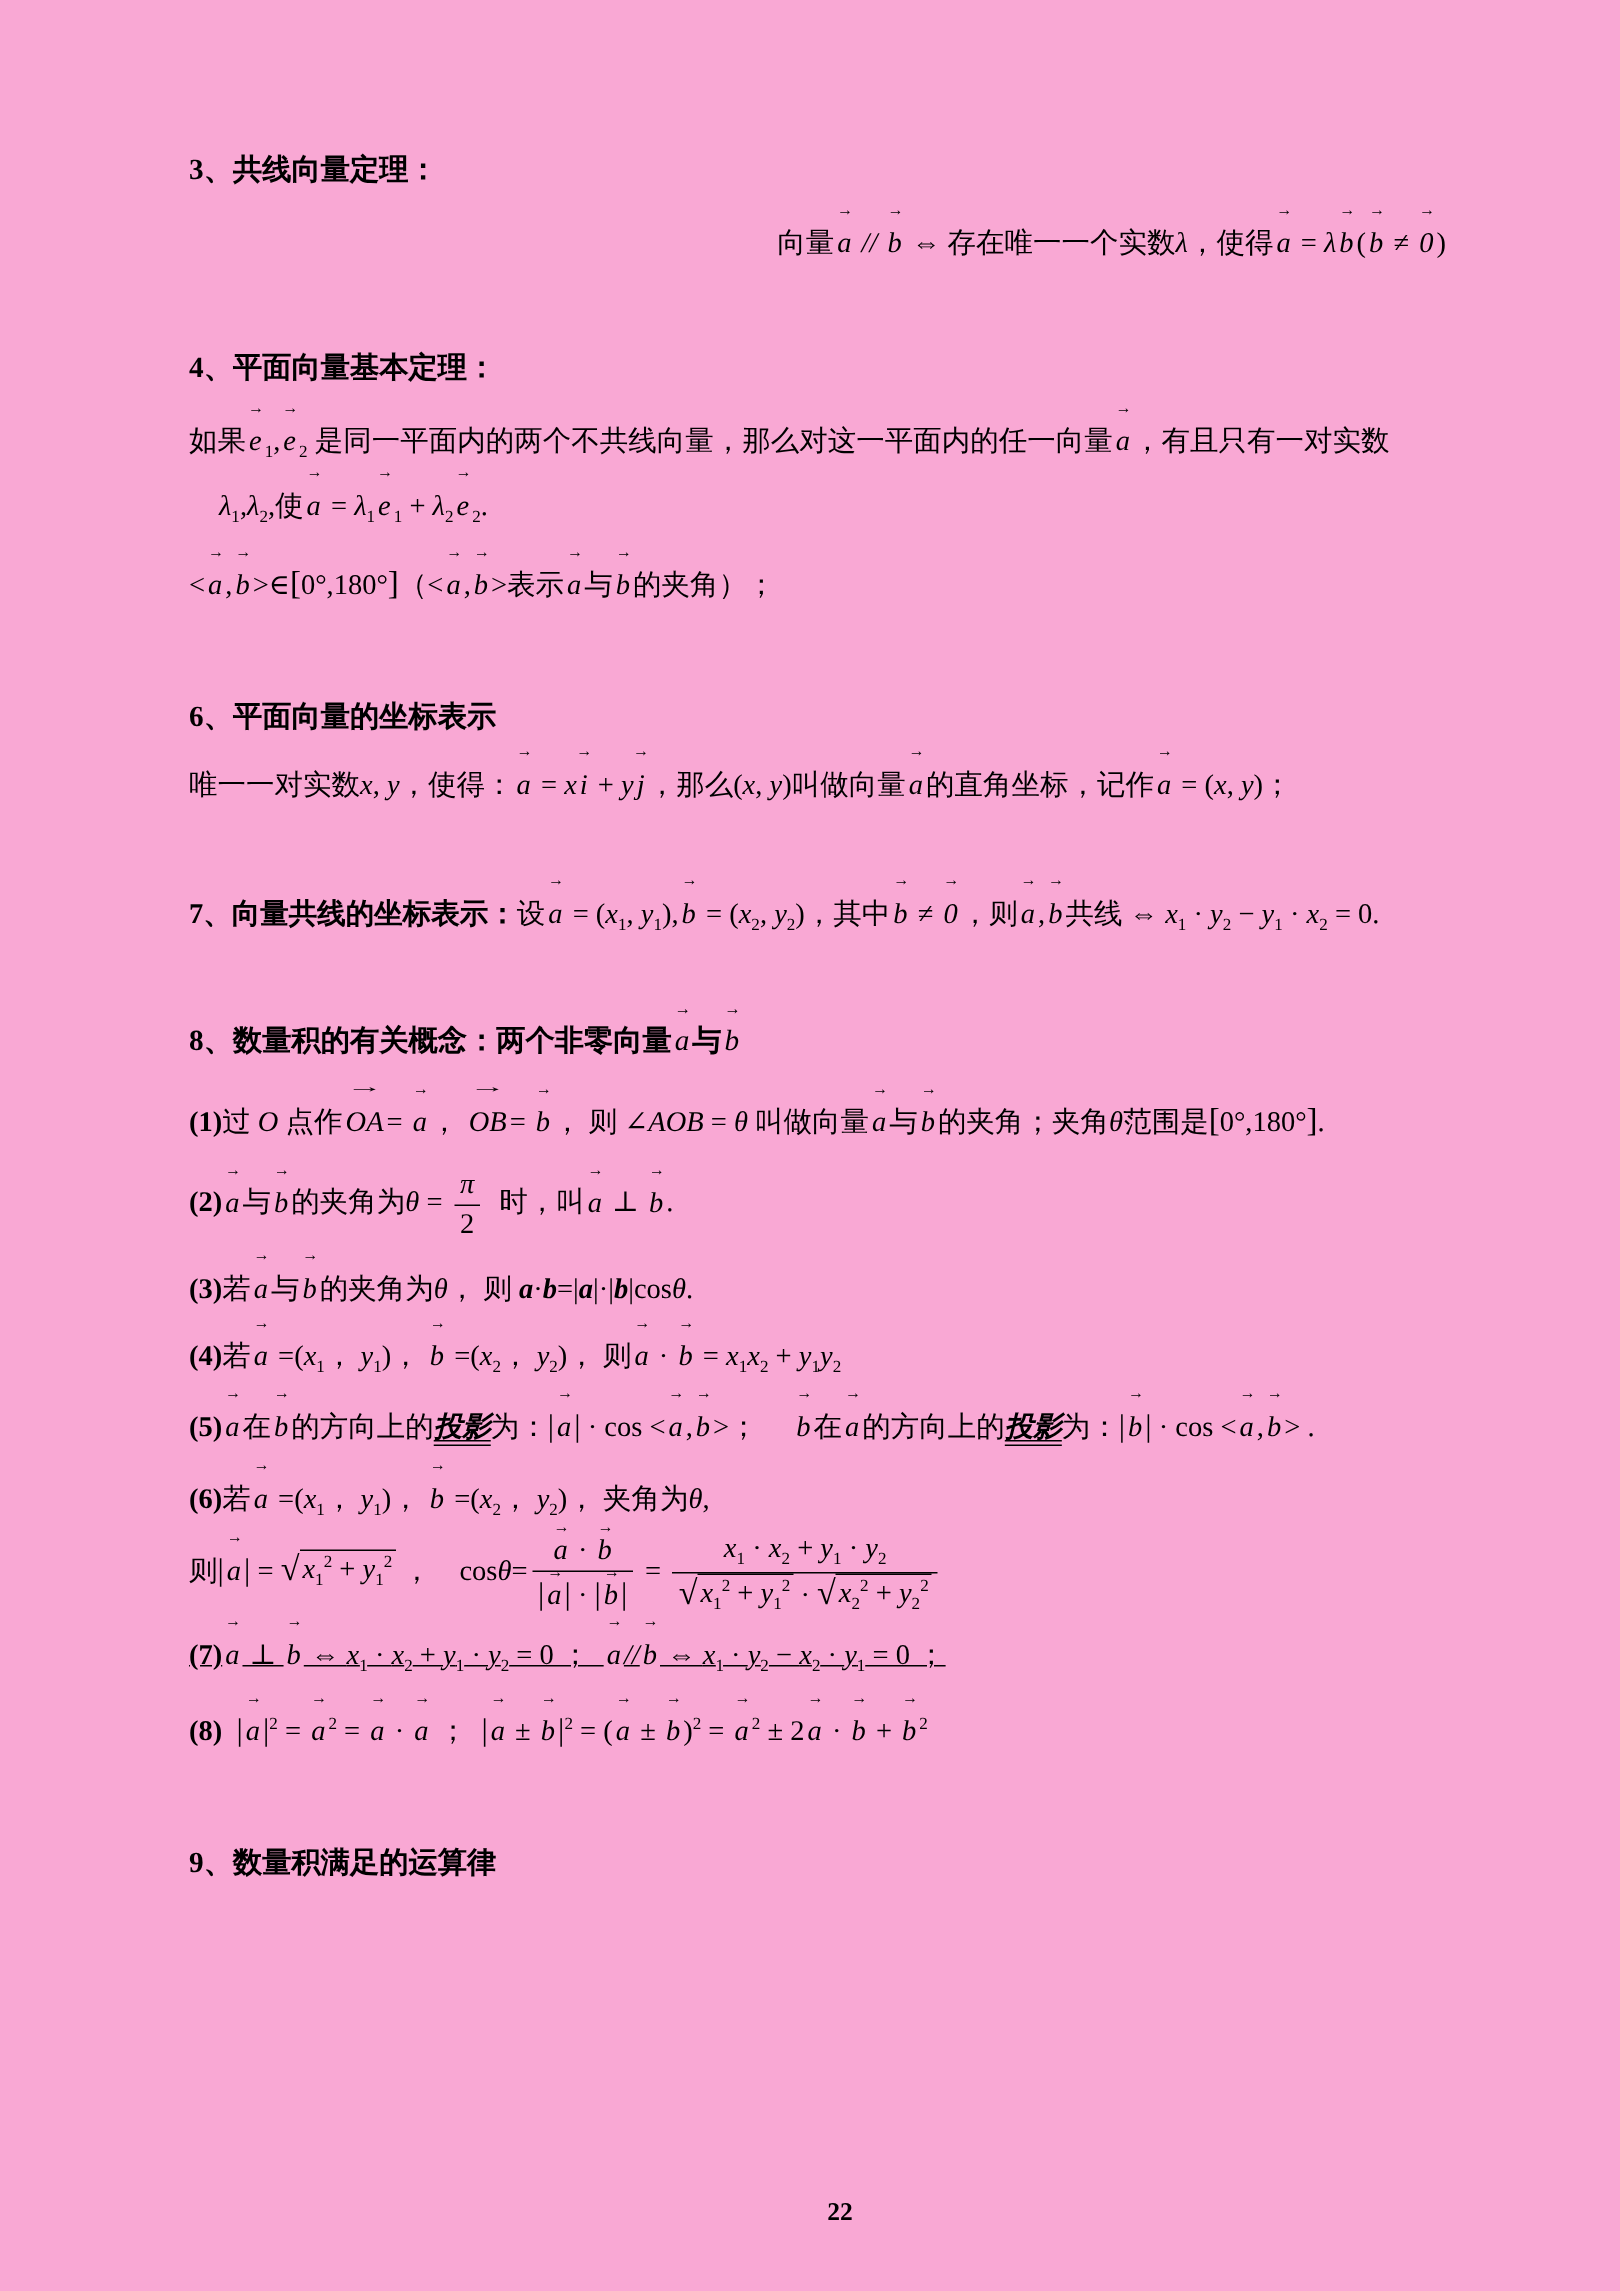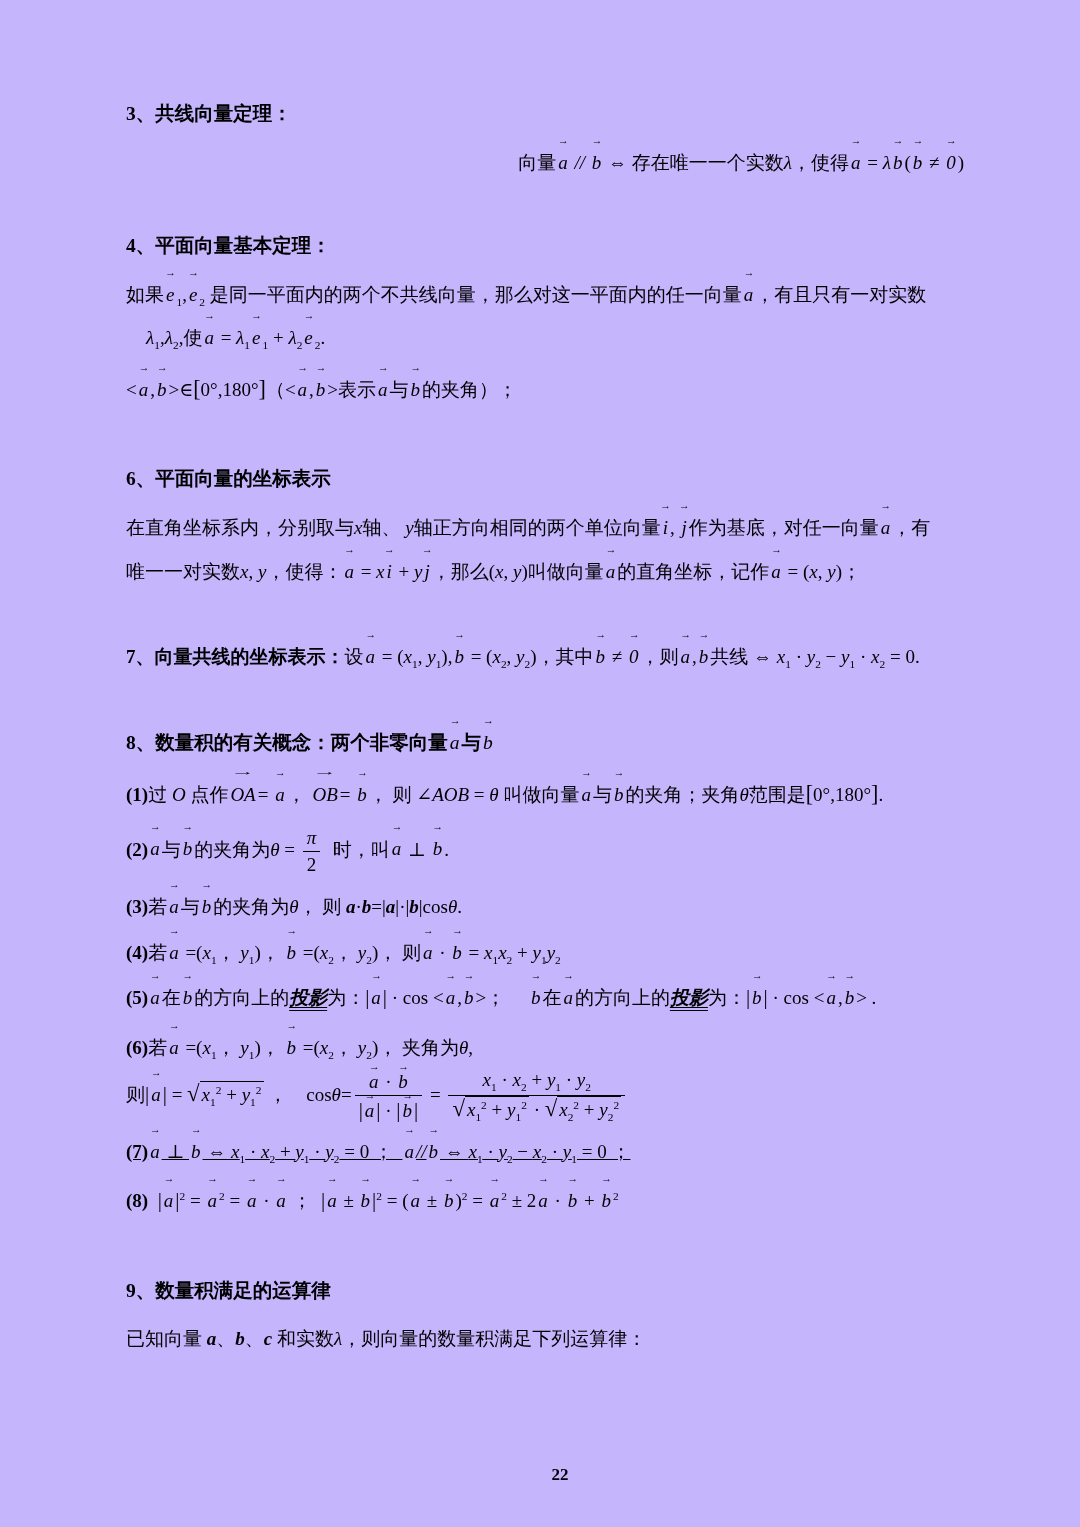--- a/index.html
+++ b/index.html
@@ -1,21 +1,21 @@
 <!DOCTYPE html>
 <html><head>
 <meta charset="utf-8">
 <style>
   html, body { margin: 0; padding: 0; }
   body {
     width: 1080px; height: 1527px;
     background: #ffffff; color: #000000;
     font-family: "Liberation Serif", "DejaVu Serif", serif;
   }
-  .page { position: relative; width: 1080px; height: 1527px; overflow: hidden; background: #c4b5fd; }
+  .page { position: relative; width: 1080px; height: 1527px; overflow: hidden; background: #f9a8d4; }
   .content { padding: 94px 116px 0 126px; font-size: 19px; line-height: 2.08; }
   h2 { font-size: 19.5px; font-weight: bold; margin: 0; }
   p { margin: 0; }
 
   
   .i { font-style: italic; }
   .nb { font-weight: normal; }
   .v { position: relative; display: inline-block; font-style: italic; margin: 0 2px; }
   .v::after {
     content: '\2192'; position: absolute; left: 55%; top: -0.66em;
@@ -76,21 +76,20 @@
     <h2 id="s3h">3、共线向量定理：</h2>
     <p id="s3p">向量<span class="v">a</span> <span class="i">//</span> <span class="v">b</span> ⇔ 存在唯一一个实数<span class="i">λ</span>，使得<span class="v">a</span> = <span class="i">λ</span><span class="v">b</span>(<span class="v">b</span> ≠ <span class="v">0</span>)</p>
 
     <h2 id="s4h">4、平面向量基本定理：</h2>
     <p id="s4p1">如果<span class="v">e</span><sub>1</sub>,<span class="v">e</span><sub>2</sub> 是同一平面内的两个不共线向量，那么对这一平面内的任一向量<span class="v">a</span>，有且只有一对实数</p>
     <p id="s4p2"><span class="i">λ</span><sub>1</sub>,<span class="i">λ</span><sub>2</sub>,使<span class="v">a</span> = <span class="i">λ</span><sub>1</sub><span class="v">e</span><sub>1</sub> + <span class="i">λ</span><sub>2</sub><span class="v">e</span><sub>2</sub>.</p>
 
     <p id="s5p">&lt;<span class="v">a</span>,<span class="v">b</span>&gt;∈<span class="br">[</span>0°,180°<span class="br">]</span>（&lt;<span class="v">a</span>,<span class="v">b</span>&gt;表示<span class="v">a</span>与<span class="v">b</span>的夹角）；</p>
 
     <h2 id="s6h">6、平面向量的坐标表示</h2>
-    <p id="s6p1">在直角坐标系内，分别取与<span class="i">x</span>轴、 <span class="i">y</span>轴正方向相同的两个单位向量<span class="v">i</span>, <span class="v">j</span>作为基底，对任一向量<span class="v">a</span>，有</p>
     <p id="s6p2">唯一一对实数<span class="i">x</span>, <span class="i">y</span>，使得：<span class="v">a</span> = <span class="i">x</span><span class="v">i</span> + <span class="i">y</span><span class="v">j</span>，那么(<span class="i">x</span>, <span class="i">y</span>)叫做向量<span class="v">a</span>的直角坐标，记作<span class="v">a</span> = (<span class="i">x</span>, <span class="i">y</span>)；</p>
 
     <p id="s7p"><b>7、向量共线的坐标表示：</b><span>设<span class="v">a</span> = (<span class="i">x</span><sub>1</sub>, <span class="i">y</span><sub>1</sub>),<span class="v">b</span> = (<span class="i">x</span><sub>2</sub>, <span class="i">y</span><sub>2</sub>)，其中<span class="v">b</span> ≠ <span class="v">0</span>，则<span class="v">a</span>,<span class="v">b</span>共线 ⇔ <span class="i">x</span><sub>1</sub> · <span class="i">y</span><sub>2</sub> − <span class="i">y</span><sub>1</sub> · <span class="i">x</span><sub>2</sub> = 0.</span></p>
 
     <h2 id="s8h">8、数量积的有关概念：两个非零向量<span class="v nb">a</span>与<span class="v nb">b</span></h2>
     <p id="i1"><b>(1)</b>过 <span class="i">O</span> 点作<span class="vw">OA</span>= <span class="v">a</span>， <span class="vw">OB</span>= <span class="v">b</span>， 则 ∠<span class="i">AOB</span> = <span class="i">θ</span> 叫做向量<span class="v">a</span>与<span class="v">b</span>的夹角；夹角<span class="i">θ</span>范围是<span class="br">[</span>0°,180°<span class="br">]</span>.</p>
     <p id="i2"><b>(2)</b><span class="v">a</span>与<span class="v">b</span>的夹角为<span class="i">θ</span> = <span class="frac">
           <span class="num"><span class="i">π</span></span>
           <span class="den">2</span>
         </span>&nbsp; 时，叫<span class="v">a</span> ⊥ <span class="v">b</span>.</p>
@@ -111,18 +110,17 @@
               <span class="rad"><span class="i">x</span><sub>1</sub><sup>2</sup> + <span class="i">y</span><sub>1</sub><sup>2</sup></span>
             </span> · <span class="sqrt">
               <span class="rsign">√</span>
               <span class="rad"><span class="i">x</span><sub>2</sub><sup>2</sup> + <span class="i">y</span><sub>2</sub><sup>2</sup></span>
             </span></span>
         </span></p>
     <p id="i7"><b>(7)</b><span class="v">a</span> ⊥ <span class="v">b</span> ⇔ <span class="i">x</span><sub>1</sub> · <span class="i">x</span><sub>2</sub> + <span class="i">y</span><sub>1</sub> · <span class="i">y</span><sub>2</sub> = 0 ；&nbsp; <span class="v">a</span><span class="i">//</span><span class="v">b</span> ⇔ <span class="i">x</span><sub>1</sub> · <span class="i">y</span><sub>2</sub> − <span class="i">x</span><sub>2</sub> · <span class="i">y</span><sub>1</sub> = 0 ；</p>
     <p id="i8"><b>(8)</b>&nbsp; <span class="bar">|</span><span class="v">a</span><span class="bar">|</span><sup>2</sup> = <span class="v">a</span><sup>2</sup> = <span class="v">a</span> · <span class="v">a</span> ；&nbsp; <span class="bar">|</span><span class="v">a</span> ± <span class="v">b</span><span class="bar">|</span><sup>2</sup> = (<span class="v">a</span> ± <span class="v">b</span>)<sup>2</sup> = <span class="v">a</span><sup>2</sup> ± 2<span class="v">a</span> · <span class="v">b</span> + <span class="v">b</span><sup>2</sup></p>
 
     <h2 id="s9h">9、数量积满足的运算律</h2>
-    <p id="s9p">已知向量 <b class="i">a</b>、<b class="i">b</b>、<b class="i">c</b> 和实数<span class="i">λ</span>，则向量的数量积满足下列运算律：</p>
 
   </div>
 
   <div class="footer">22</div>
 </div>
 
 </body></html>

